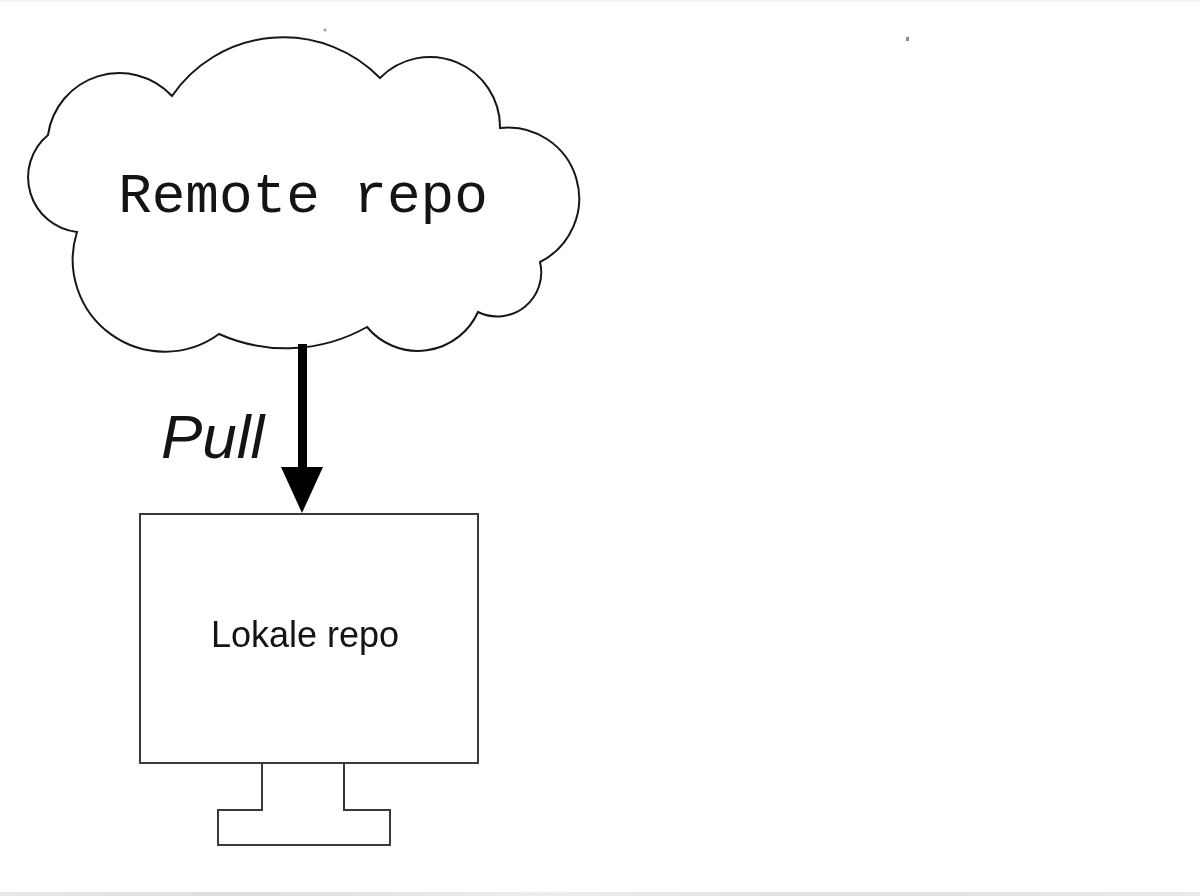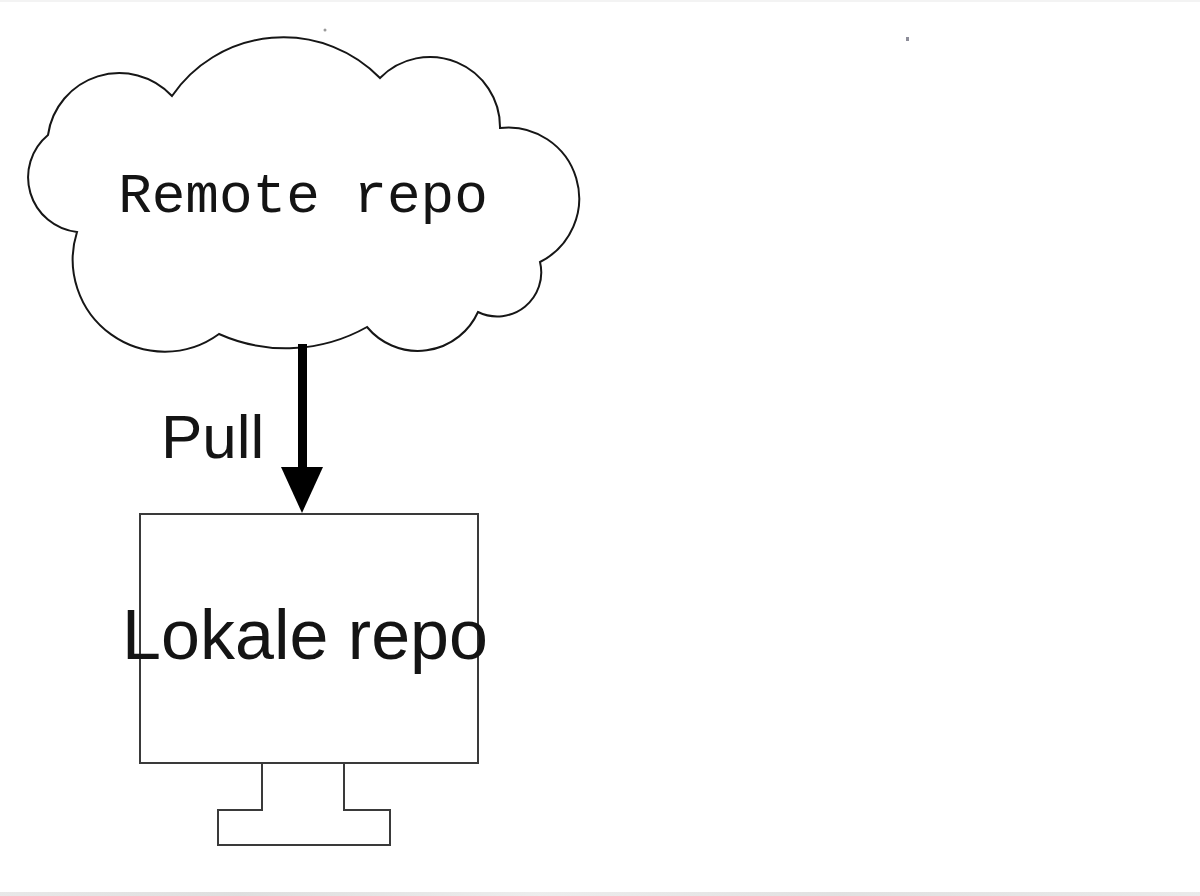--- a/index.html
+++ b/index.html
@@ -40,28 +40,29 @@
     font-size: 56px;
     font-family: Liberation Mono, monospace;
   }
   .label-pull {
     left: 161px;
     top: 400px;
     width: 170px;
     height: 72px;
     justify-content: flex-start;
     font-size: 62px;
+    font-style: italic;
   }
   .label-local {
     left: 140px;
     top: 516px;
     width: 330px;
     height: 238px;
     justify-content: center;
-    font-size: 70px;
+    font-size: 36px;
   }
   .edge-noise-bottom {
     position: absolute;
     left: 0;
     bottom: 0;
     width: 100%;
     height: 4px;
     background: linear-gradient(90deg, #e2e2e2, #d6d6d6 20%, #e8e8e8 45%, #d9d9d9 70%, #e4e4e4);
     opacity: 0.8;
   }

